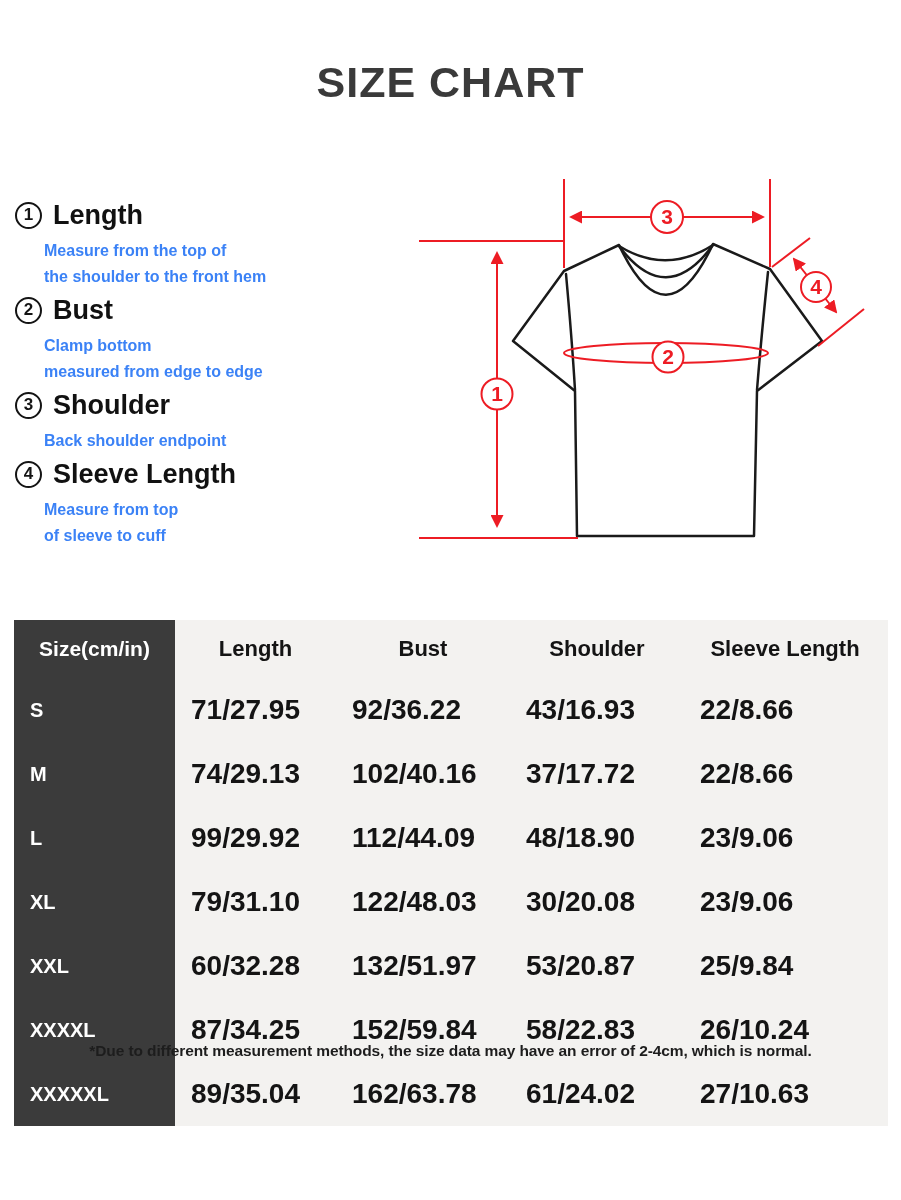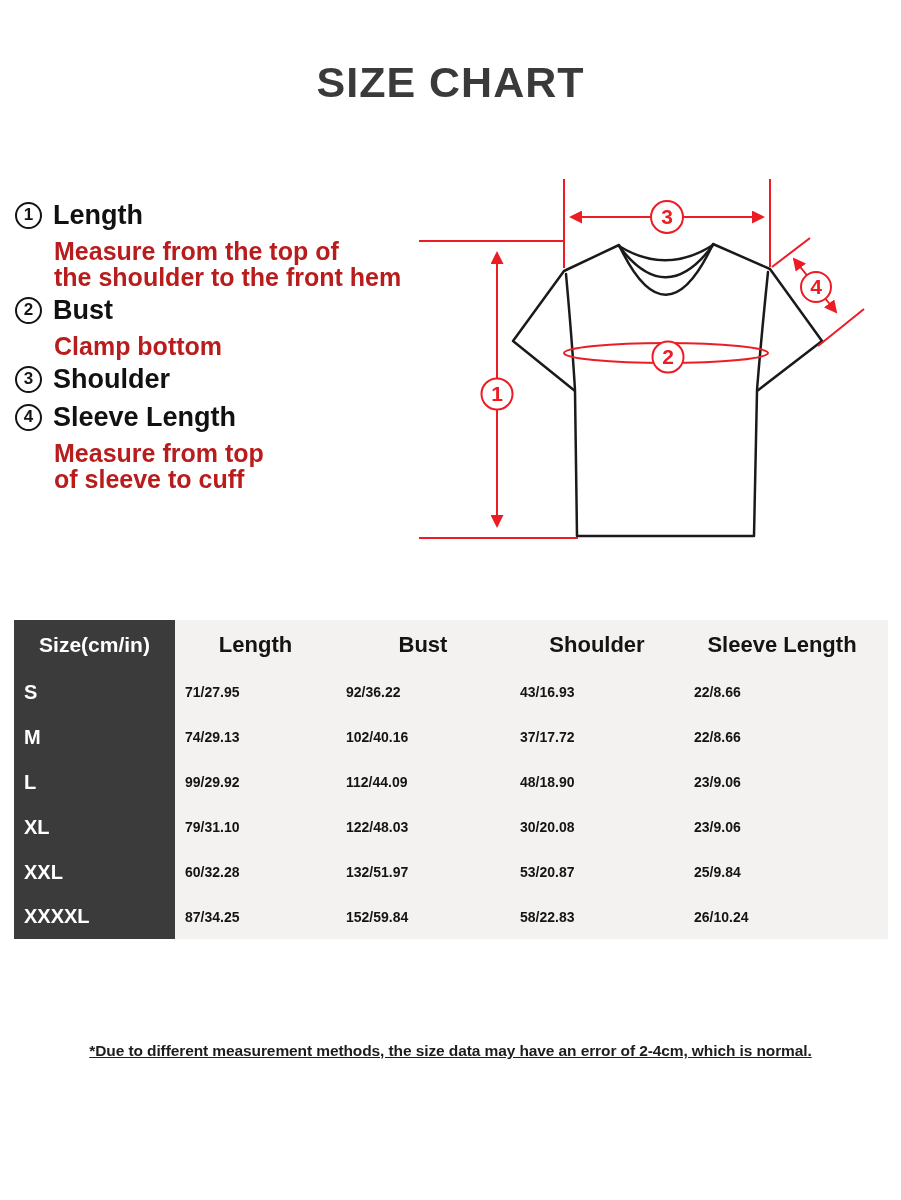--- a/index.html
+++ b/index.html
@@ -42,23 +42,23 @@
     border:2.5px solid #141414;
     border-radius:50%;
     display:inline-flex;align-items:center;justify-content:center;
     font-size:17px;font-weight:bold;color:#141414;
     flex:0 0 auto;
   }
   .instr-label{
     font-size:27px;font-weight:bold;color:#111111;
   }
   .instr-desc{
-    margin-left:39px;
-    font-size:25px;font-weight:600;
-    line-height:26px;color:#b91c1c;
+    margin-left:29px;
+    font-size:16px;font-weight:600;
+    line-height:26px;color:#3b82f6;
   }
   
   .diagram{
     position:absolute;
     left:405px;top:170px;width:496px;height:425px;
   }
   .shirt-body{fill:#ffffff;stroke:#1a1a1a;stroke-width:2.5;stroke-linejoin:round;}
   .shirt-line{fill:none;stroke:#1a1a1a;stroke-width:2.5;stroke-linecap:round;}
   .dim{fill:none;stroke:var(--accent-red);stroke-width:2;}
   .dim-circle{fill:#ffffff;stroke:var(--accent-red);stroke-width:2;}
@@ -71,42 +71,41 @@
   #arrowhead path{fill:var(--accent-red);}
   
   .size-table{
     position:absolute;
     left:14px;top:620px;width:874px;
     border-collapse:collapse;table-layout:fixed;
     background:var(--table-bg);
   }
   .size-table th,.size-table td{
     vertical-align:middle;
-    font-weight:bold;padding:10px;border:none;
+    font-weight:bold;padding:16px;border:none;
   }
   .size-table thead tr{height:50px;}
   .size-table tbody tr{height:44.9px;}
   .size-table thead th{font-size:22px;color:#141414;}
-  .size-table tbody td{font-size:14px;color:#141414;}
+  .size-table tbody td{font-size:28px;color:#141414;}
   .size-table .dark{
     background:var(--dark-cell);
     color:#ffffff;
   }
   .size-table thead th.dark{font-size:21px;}
   .size-table tbody td.dark{font-size:20px;}
   .size-table th:last-child,.size-table td:last-child{padding-right:18px;}
   
   .footnote{
     position:absolute;
     top:1042px;left:0;width:901px;
     text-align:center;
     font-size:15.5px;font-weight:bold;
     color:#1d1d1d;
     letter-spacing:-0.1px;
-    text-decoration:underline;
   }
 </style>
 </head>
 <body>
 
 <div class="page">
 
   <h1 class="page-title">SIZE CHART</h1>
 
   <div class="instructions">
@@ -122,29 +121,31 @@
       </div>
     </div>
 
     <div class="instr-item">
       <div class="instr-head">
         <span class="circle-num">2</span>
         <span class="instr-label">Bust</span>
       </div>
       <div class="instr-desc">
         <div>Clamp bottom</div>
+        <div>measured from edge to edge</div>
       </div>
     </div>
 
     <div class="instr-item">
       <div class="instr-head">
         <span class="circle-num">3</span>
         <span class="instr-label">Shoulder</span>
       </div>
       <div class="instr-desc">
+        <div>Back shoulder endpoint</div>
       </div>
     </div>
 
     <div class="instr-item">
       <div class="instr-head">
         <span class="circle-num">4</span>
         <span class="instr-label">Sleeve Length</span>
       </div>
       <div class="instr-desc">
         <div>Measure from top</div>
@@ -259,18 +260,25 @@
         <td>53/20.87</td>
         <td>25/9.84</td>
       </tr>
       <tr>
         <td class="dark">XXXXL</td>
         <td>87/34.25</td>
         <td>152/59.84</td>
         <td>58/22.83</td>
         <td>26/10.24</td>
       </tr>
+      <tr>
+        <td class="dark">XXXXXL</td>
+        <td>89/35.04</td>
+        <td>162/63.78</td>
+        <td>61/24.02</td>
+        <td>27/10.63</td>
+      </tr>
     </tbody>
   </table>
 
   <p class="footnote">*Due to different measurement methods, the size data may have an error of 2-4cm, which is normal.</p>
 
 </div>
 
 </body></html>

